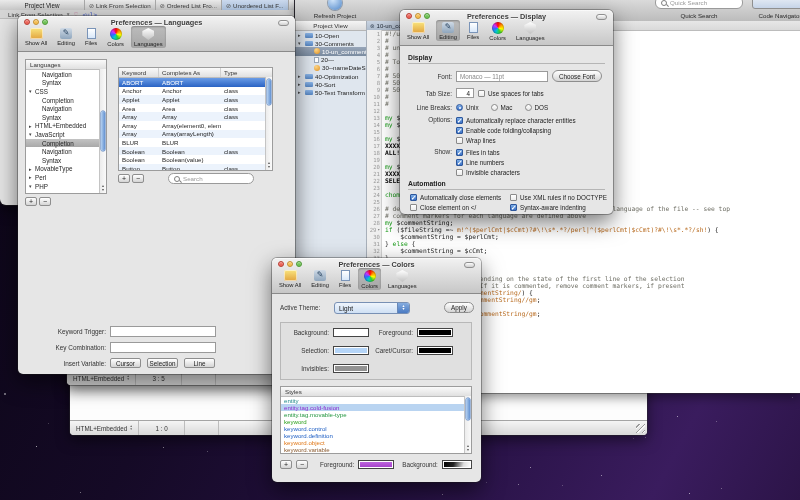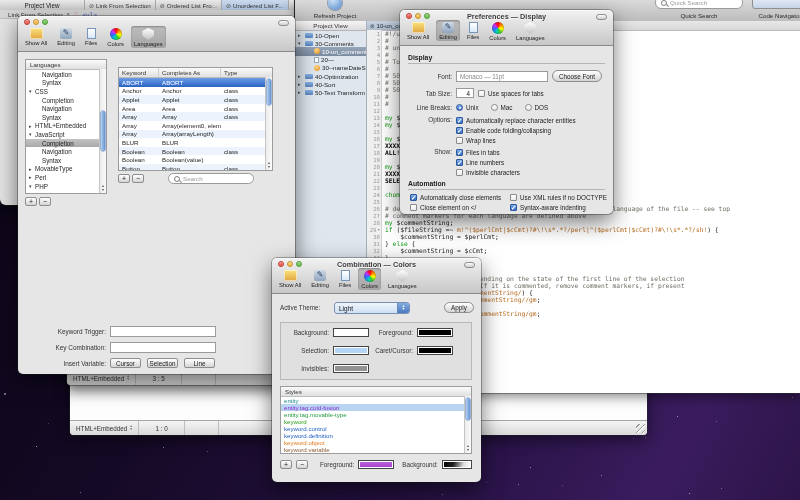--- a/index.html
+++ b/index.html
@@ -616,20 +616,21 @@
       </div>
   </div>
 
   <div class="win pwin" id="langwin">
     <div class="chrome">
       <div class="lights">
         <span class="lt r"></span>
         <span class="lt y"></span>
         <span class="lt g"></span>
       </div>
+      <div class="ptitle">Preferences — Languages</div>
       <div class="pillwidget"></div>
       <div class="ptoolbar">
           <div class="tbit">
             <div class="i-showall"></div>
             <div class="tlab">Show All</div>
           </div>
           <div class="tbit">
             <div class="i-editing">✎</div>
             <div class="tlab">Editing</div>
           </div>
@@ -924,21 +925,21 @@
       </div>
   </div>
 
   <div class="win pwin" id="colorwin">
     <div class="chrome">
       <div class="lights">
         <span class="lt r"></span>
         <span class="lt y"></span>
         <span class="lt g"></span>
       </div>
-      <div class="ptitle">Combination — Colors</div>
+      <div class="ptitle">Preferences — Colors</div>
       <div class="pillwidget"></div>
       <div class="ptoolbar">
           <div class="tbit">
             <div class="i-showall"></div>
             <div class="tlab">Show All</div>
           </div>
           <div class="tbit">
             <div class="i-editing">✎</div>
             <div class="tlab">Editing</div>
           </div>

